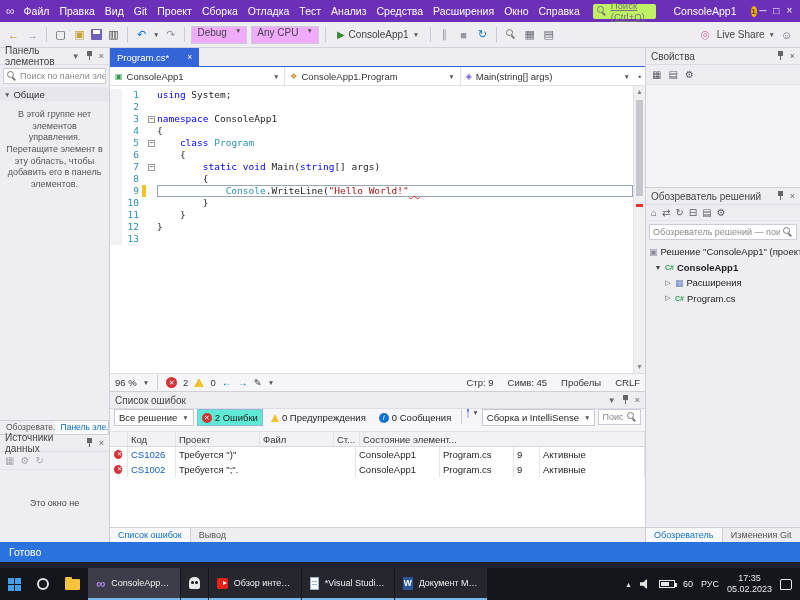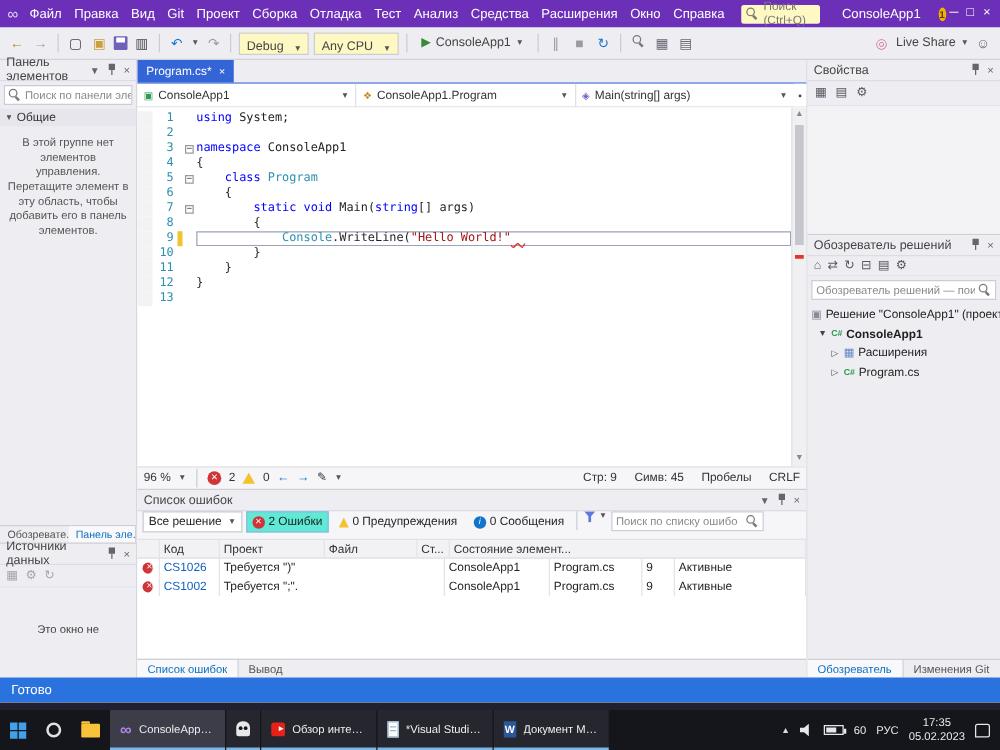--- a/index.html
+++ b/index.html
@@ -6,38 +6,38 @@
   html,body { width:800px; height:600px; overflow:hidden; background:#1f2130;
               font-family:"Liberation Sans","DejaVu Sans",sans-serif; font-size:11px; color:#1e1e1e; }
 
   
   #vs { position:absolute; left:0; top:0; right:0; bottom:38px; background:#eeeef2; overflow:hidden; }
 
   
   #titlebar { height:22px; background:#6b2fb8; display:flex; align-items:center; color:#fff; padding:0 4px; }
   .vslogo { font-size:12px; margin:0 4px 0 2px; color:#e7d9ff; }
   .menu-item { padding:3px 5px; font-size:10.5px; cursor:default; white-space:nowrap; }
-  #qsearch { width:108px; height:15px; background:#fef9c3; border-radius:2px; color:#767676;
-             display:flex; align-items:center; gap:4px; padding:0 4px; font-size:9.5px; margin-left:8px; }
+  #qsearch { width:108px; height:15px; background:#bef264; border-radius:2px; color:#767676;
+             display:flex; align-items:center; gap:4px; padding:0 4px; font-size:9.5px; margin-left:8px;text-decoration:underline; }
   #wintitle { margin-left:18px; font-size:10.5px; white-space:nowrap; }
   .notif-badge { width:11px; height:11px; border-radius:50%; background:#f2b200; color:#5a3c00;
                  font-size:8px; line-height:11px; text-align:center; margin-left:14px; font-weight:bold; }
   .wbtn { width:24px; text-align:center; font-size:10px; line-height:22px; }
 
   
   .mag { position:relative; width:10px; height:10px; display:inline-block; flex:0 0 auto; }
   .mag::before { content:""; position:absolute; width:5px; height:5px; border:1.5px solid #7a7a7a; border-radius:50%; left:0; top:0; }
   .mag::after  { content:""; position:absolute; width:4px; height:1.5px; background:#7a7a7a; transform:rotate(45deg); left:5px; top:7px; }
 
   
   #toolbar { height:26px; background:#eeeef2; border-bottom:1px solid #d2d2da; display:flex; align-items:center;
              padding:0 6px; gap:4px; font-size:10px; color:#444; }
   .tb-icon { width:15px; text-align:center; font-size:11px; }
   .tb-sep { width:1px; height:15px; background:#ccccd5; margin:0 2px; }
-  .tb-dd { background:#fef9c3; border:1px solid #ccccd9; height:18px; display:flex; align-items:flex-end;
+  .tb-dd { background:#f0abfc; border:1px solid #ccccd9; height:18px; display:flex; align-items:flex-start;
            padding:0 5px; gap:8px; white-space:nowrap; }
   .caret { font-size:6.5px; color:#555; }
   .save-ic { width:11px; height:11px; background:#7160b8; border-radius:1px; position:relative; display:inline-block; }
   .save-ic::before { content:""; position:absolute; left:2px; top:1px; right:2px; height:4px; background:#fff; }
   .run-btn { display:flex; align-items:center; gap:4px; padding:0 5px; height:20px; }
   .play { color:#388a34; font-size:10px; }
 
   
   #left   { position:absolute; left:0; top:48px; width:110px; bottom:20px; background:#eeeef2;
             border-right:1px solid #cfcfd6; display:flex; flex-direction:column; }
@@ -63,21 +63,21 @@
   .side-tab { font-size:8.5px; padding:0 6px; line-height:13px; color:#555; white-space:nowrap; overflow:hidden; }
   .side-tab.active { background:#f9f9fb; color:#0e70c0; border-right:1px solid #cfcfd6; }
 
   
   #datasources { border-top:1px solid #cfcfd6; flex:0 0 108px; display:flex; flex-direction:column; }
   .ds-icons { display:flex; gap:6px; padding:3px 5px; color:#a7a7af; font-size:10px; border-bottom:1px solid #e4e4ea; }
   .ds-msg { margin-top:28px; text-align:center; font-size:9px; color:#444; }
 
   
   #doc-tabs { height:19px; background:#eeeef2; display:flex; align-items:stretch; border-bottom:1px solid #3465d6; flex:0 0 auto; }
-  .doc-tab { background:#3465d6; color:#fff; font-size:9.5px; display:flex; align-items:center; gap:6px; padding:0 7px; }
+  .doc-tab { background:#3465d6; color:#fff; font-size:9.5px; display:flex; align-items:center; gap:18px; padding:0 7px; }
   .doc-tab .tx { font-size:8.5px; }
 
   
   #navbar { height:19px; display:flex; border-bottom:1px solid #e0e0e6; background:#fff; flex:0 0 auto; }
   .nav-cell { flex:1; display:flex; align-items:center; gap:4px; padding:0 5px; border-right:1px solid #e0e0e6;
               font-size:9.5px; color:#333; overflow:hidden; white-space:nowrap; }
   .nav-ic { font-size:8px; }
   .split-handle { width:10px; background:#fff; display:flex; align-items:center; justify-content:center; color:#444; font-size:8px; }
 
   
@@ -390,20 +390,24 @@
           <span class="warn-tri" style="border-bottom-width:8px;border-left-width:4.5px;border-right-width:4.5px"></span>
           <span>0 Предупреждения</span>
         </div>
         <div class="tgl">
           <span class="info-circ" style="width:10px;height:10px;line-height:10px;font-size:7px">i</span>
           <span>0 Сообщения</span>
         </div>
         <span class="tb-sep"></span>
         <span class="funnel"></span>
         <span class="caret">▼</span>
+        <div class="dd">
+          <span>Сборка и IntelliSense</span>
+          <span class="caret">▼</span>
+        </div>
         <div class="search-box err-search" style="margin:0">
           <span style="flex:1;overflow:hidden">Поиск по списку ошибо</span>
           <span class="mag"></span>
         </div>
       </div>
       <div id="err-grid-hdr">
         <span class="c-ic"></span>
         <span class="c-code">Код</span>
         <span class="c-proj">Проект</span>
         <span class="c-file">Файл</span>

